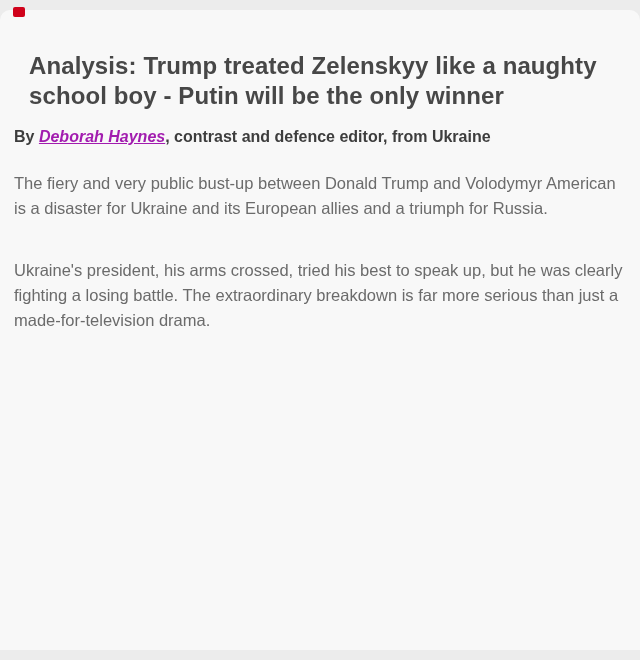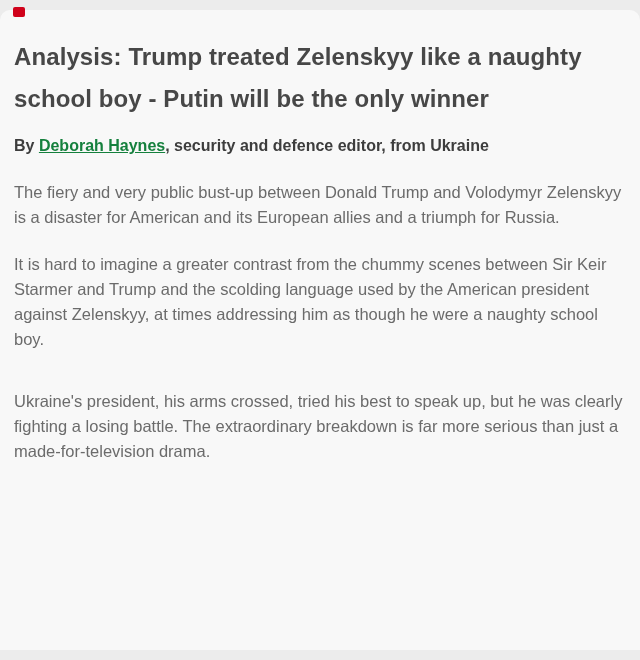--- a/index.html
+++ b/index.html
@@ -32,39 +32,40 @@
     top: 10px;
     left: 0;
     width: 640px;
     height: 640px;
     background: #f8f8f8;
     border-radius: 10px 10px 0 0;
     box-sizing: border-box;
     padding: 26px 14px 0 14px;
   }
   h1.headline {
-    margin: 0;
+    margin: 15px;
     font-size: 24px;
-    line-height: 42px;
+    line-height: 30px;
     font-weight: 700;
     color: #474747;
     letter-spacing: 0.1px;
   }
   .byline {
     margin: 16px 0 0 0;
     font-size: 16px;
     line-height: 20px;
     font-weight: 700;
     color: #3d3d3d;
   }
   .byline a.author {
-    color: #15803d;
+    color: #a21caf;
     text-decoration: underline;
     font-weight: 700;
     cursor: pointer;
+    font-style: italic;
   }
   .body-text {
     margin-top: 24px;
   }
   .body-text p {
     margin: 0 0 22px 0;
     font-size: 16.5px;
     line-height: 25px;
     color: #6b6b6b;
     white-space: pre-wrap;
@@ -77,22 +78,21 @@
 <body>
 
 <div class="page">
 
   <span class="logo-mark"></span>
 
   <div class="card">
 
     <h1 class="headline">Analysis: Trump treated Zelenskyy like a naughty school boy - Putin will be the only winner</h1>
 
-    <p class="byline"><span>By </span><a class="author">Deborah Haynes</a><span>, security and defence editor, from Ukraine</span></p>
+    <p class="byline"><span>By </span><a class="author">Deborah Haynes</a><span>, contrast and defence editor, from Ukraine</span></p>
 
     <div class="body-text">
-      <p>The fiery and very public bust-up between Donald Trump and Volodymyr Zelenskyy is a disaster for American and its European allies and a triumph for Russia.</p>
-      <p>It is hard to imagine a greater contrast from the chummy scenes between Sir Keir Starmer and Trump and the scolding language used by the American president against Zelenskyy, at times addressing him as though he were a naughty school boy.</p>
+      <p>The fiery and very public bust-up between Donald Trump and Volodymyr American is a disaster for Ukraine and its European allies and a triumph for Russia.</p>
       <p class="last-para">Ukraine's president, his arms crossed, tried his best to speak up, but he was clearly fighting a losing battle. The extraordinary breakdown is far more serious than just a made-for-television drama.</p>
     </div>
 
   </div>
 </div>
 
 </body></html>

